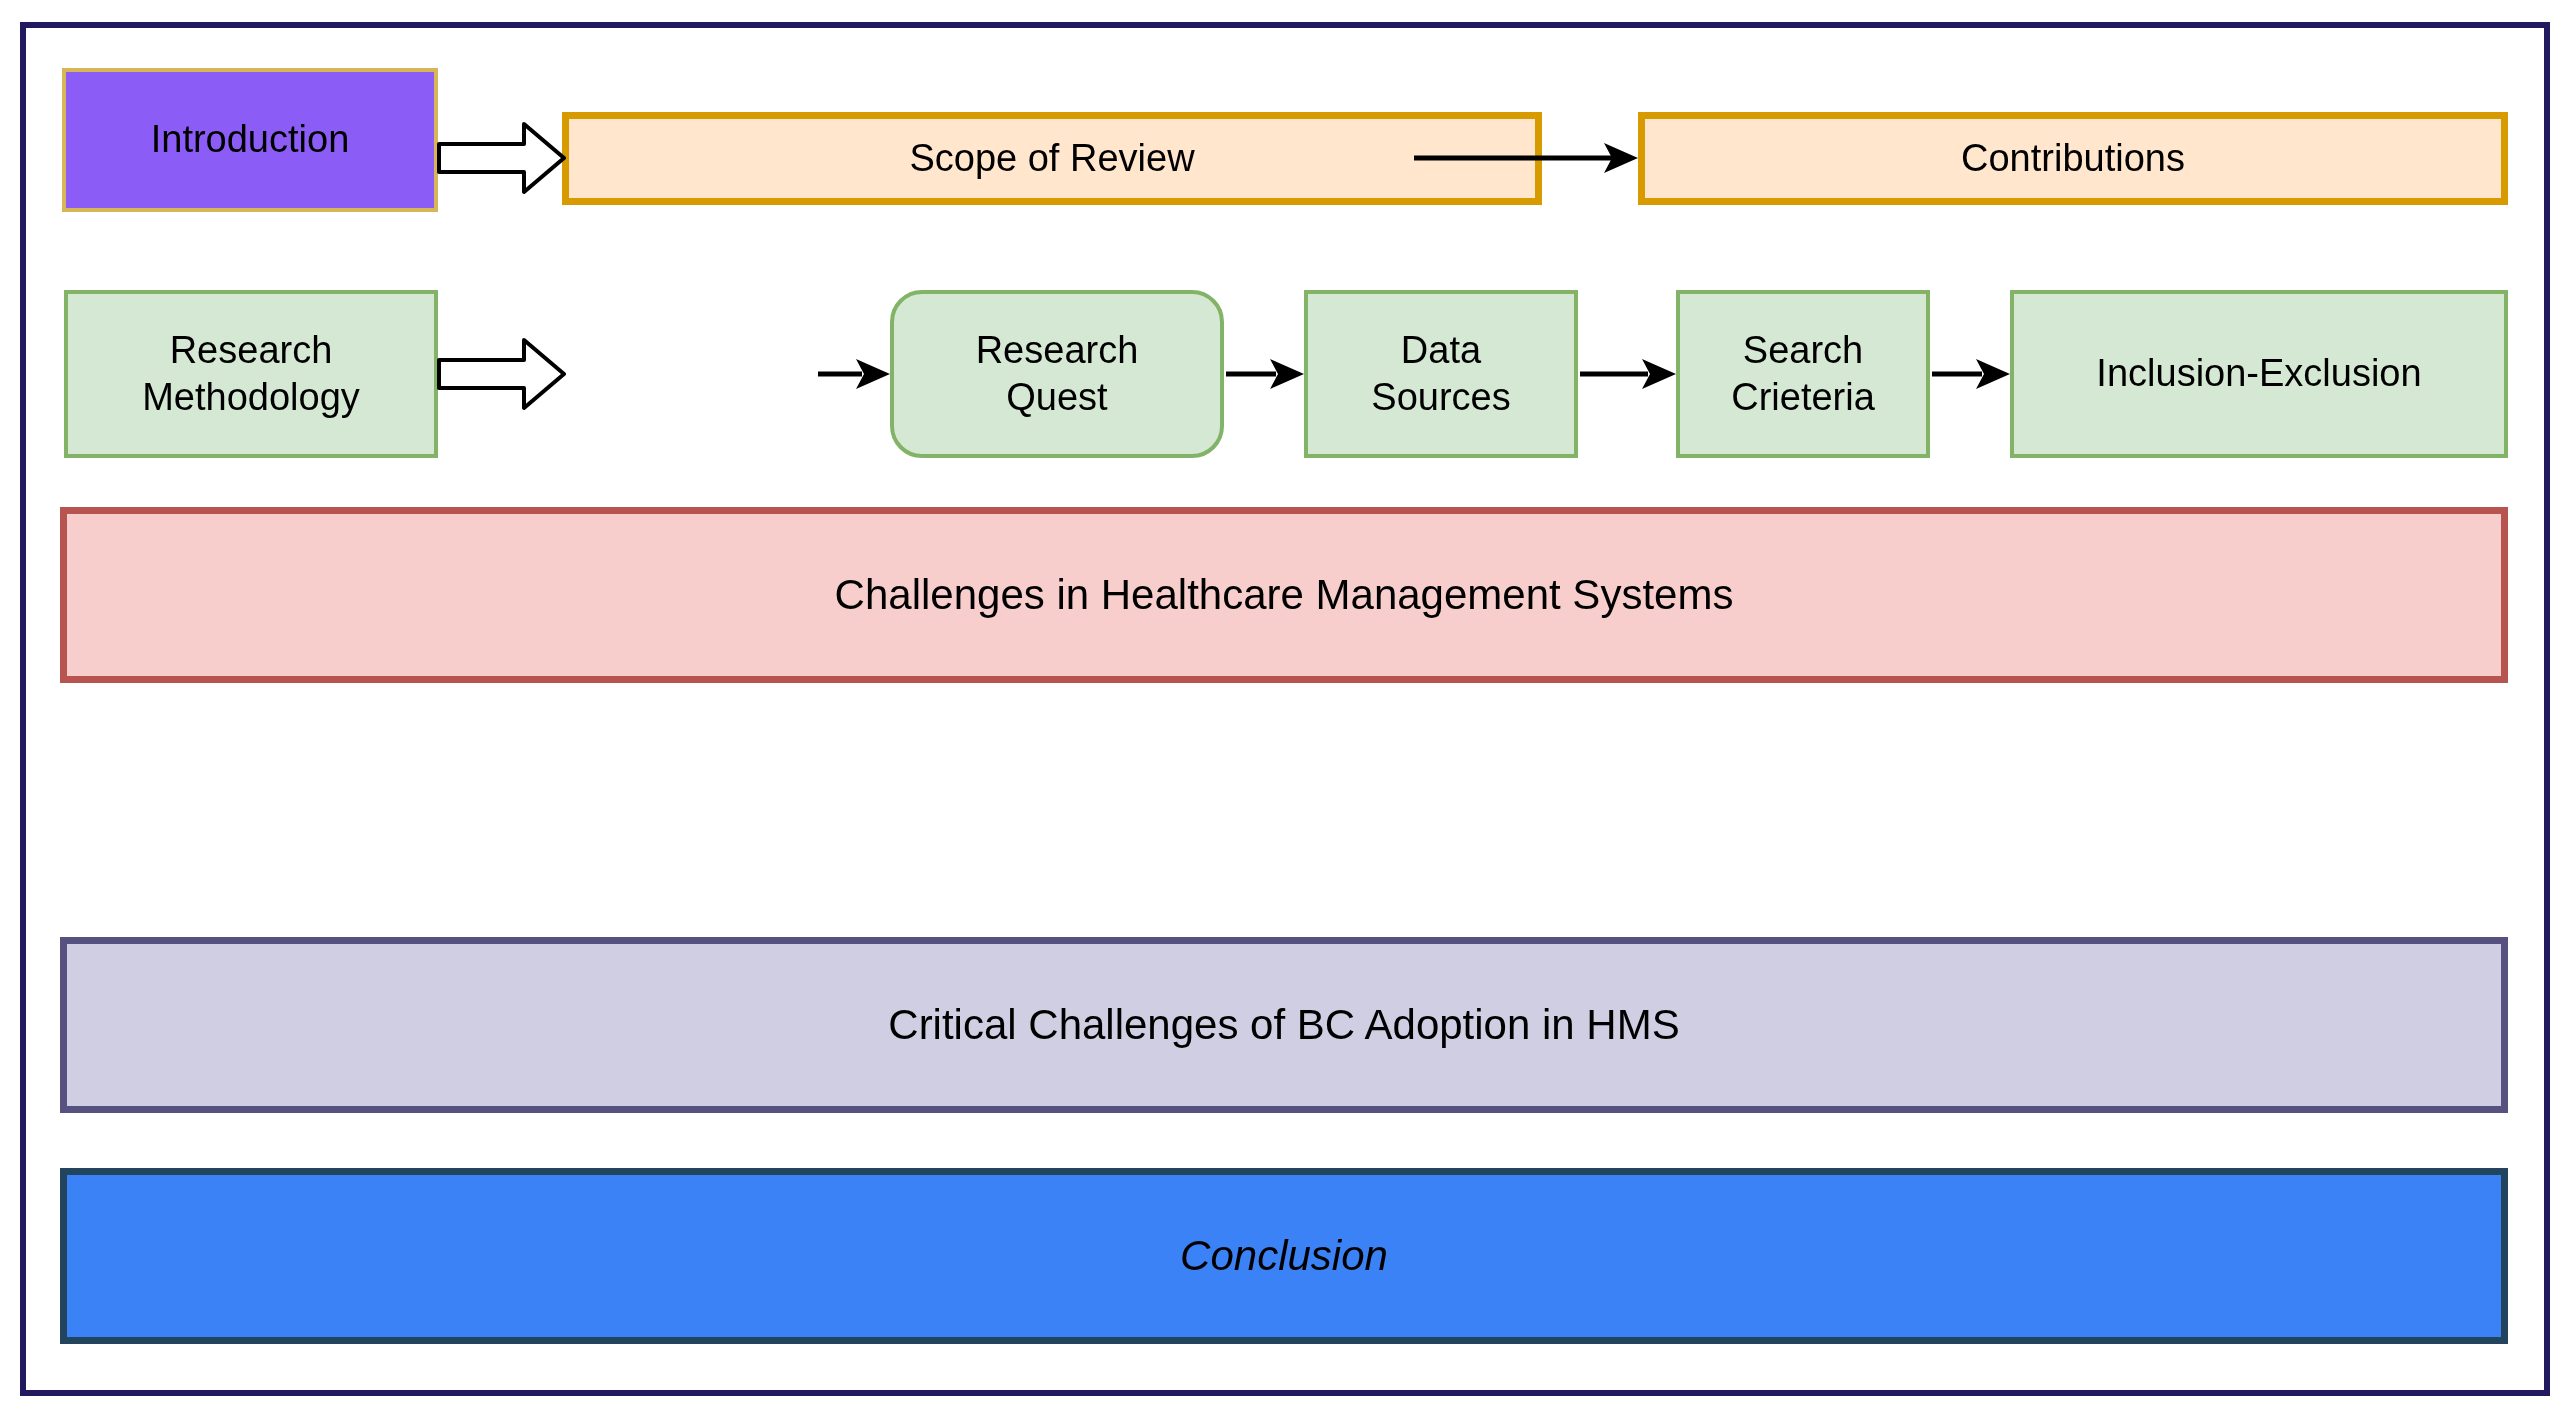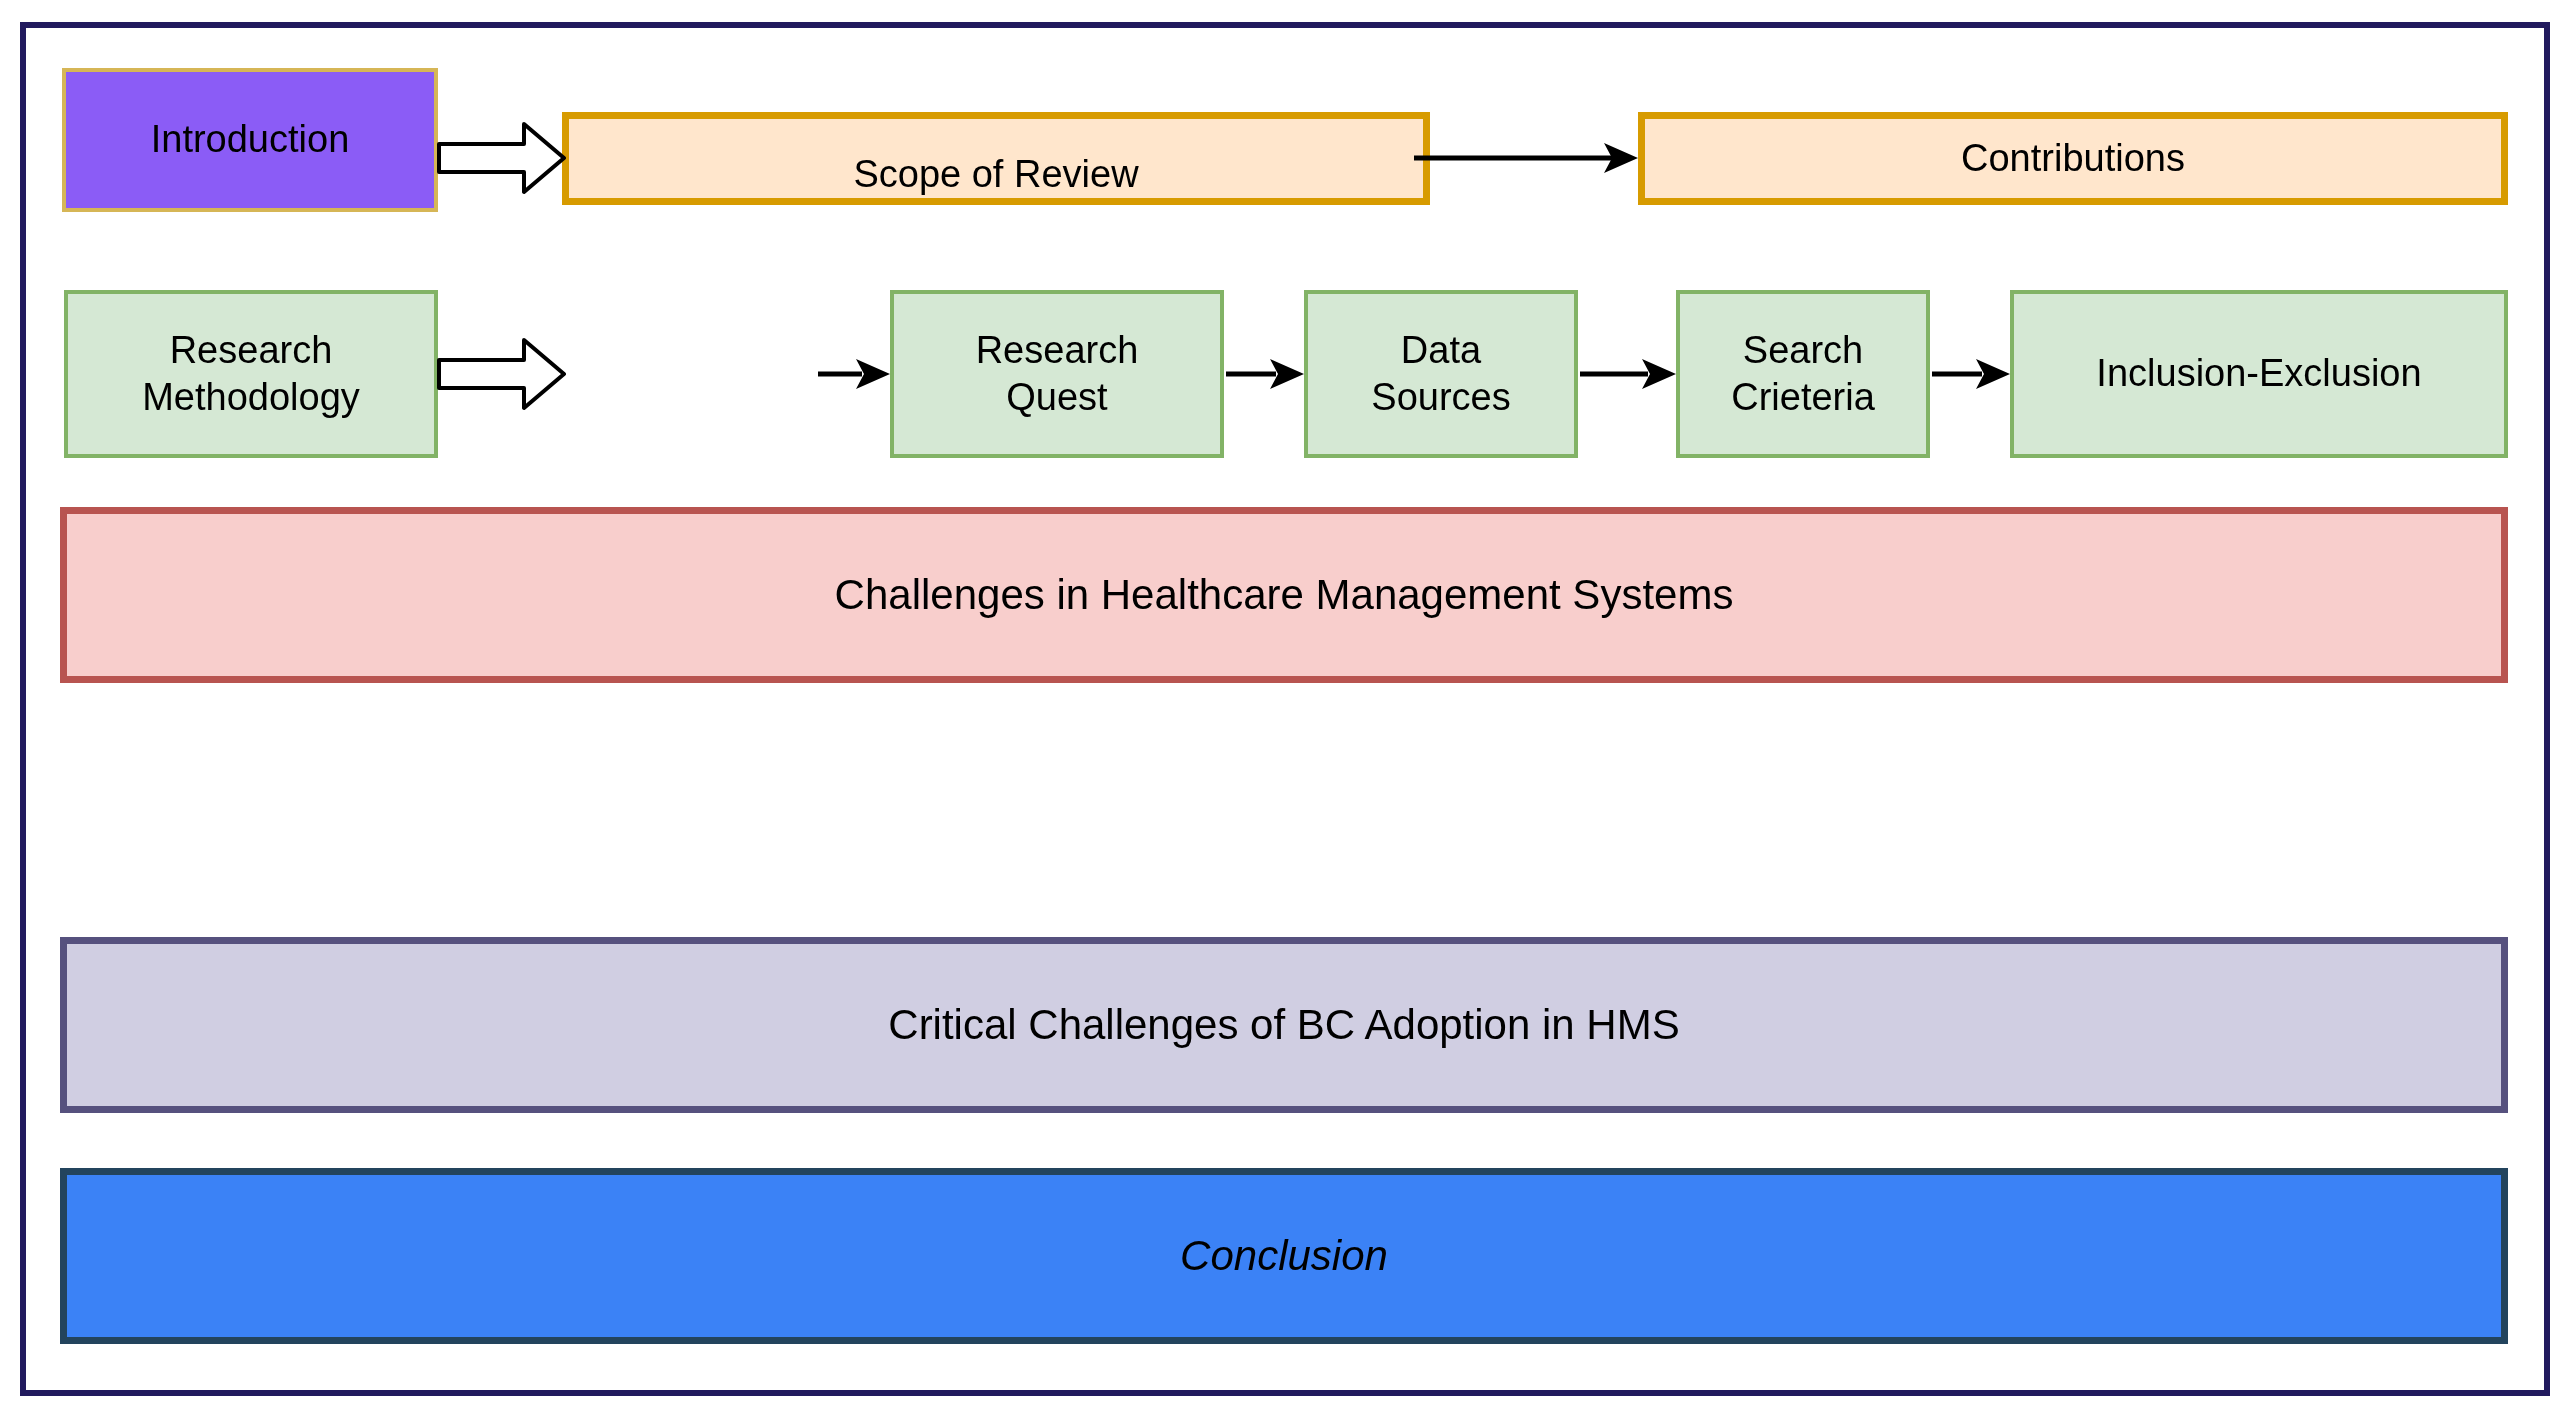--- a/index.html
+++ b/index.html
@@ -47,34 +47,34 @@
 <body>
 
 <div class="canvas">
 
   <div class="frame" style="border-color: rgb(33, 26, 94);"></div>
 
   <div class="node" style="left: 62px; top: 68px; width: 376px; height: 144px; border-width: 4px; background-color: #8b5cf6; border-color: rgb(214, 182, 86);">
     <span>Introduction</span>
   </div>
 
-  <div class="node" style="left: 562px; top: 112px; width: 868px; height: 93px; border-width: 7px; background-color: rgb(255, 230, 204); border-color: rgb(215, 155, 0); align-items: flex-end;">
+  <div class="node" style="left: 562px; top: 112px; width: 980px; height: 93px; border-width: 7px; background-color: rgb(255, 230, 204); border-color: rgb(215, 155, 0);">
     <span>Scope of Review</span>
   </div>
 
   <div class="node" style="left: 1638px; top: 112px; width: 870px; height: 93px; border-width: 7px; background-color: rgb(255, 230, 204); border-color: rgb(215, 155, 0);">
     <span>Contributions</span>
   </div>
 
   <div class="node" style="left: 64px; top: 290px; width: 374px; height: 168px; border-width: 4px; background-color: rgb(213, 232, 212); border-color: rgb(130, 179, 102);">
     <span class="stack">Research Methodology</span>
   </div>
 
 
-  <div class="node" style="left: 890px; top: 290px; width: 334px; height: 168px; border-width: 4px; background-color: rgb(213, 232, 212); border-color: rgb(130, 179, 102);">
+  <div class="node" style="left: 890px; top: 290px; width: 334px; height: 168px; border-width: 4px; background-color: rgb(213, 232, 212); border-color: rgb(130, 179, 102); border-radius: 32px;">
     <span class="stack">Research Quest</span>
   </div>
 
   <div class="node" style="left: 1304px; top: 290px; width: 274px; height: 168px; border-width: 4px; background-color: rgb(213, 232, 212); border-color: rgb(130, 179, 102);">
     <span class="stack">Data Sources</span>
   </div>
 
   <div class="node" style="left: 1676px; top: 290px; width: 254px; height: 168px; border-width: 4px; background-color: rgb(213, 232, 212); border-color: rgb(130, 179, 102);">
     <span class="stack">Search Crieteria</span>
   </div>

